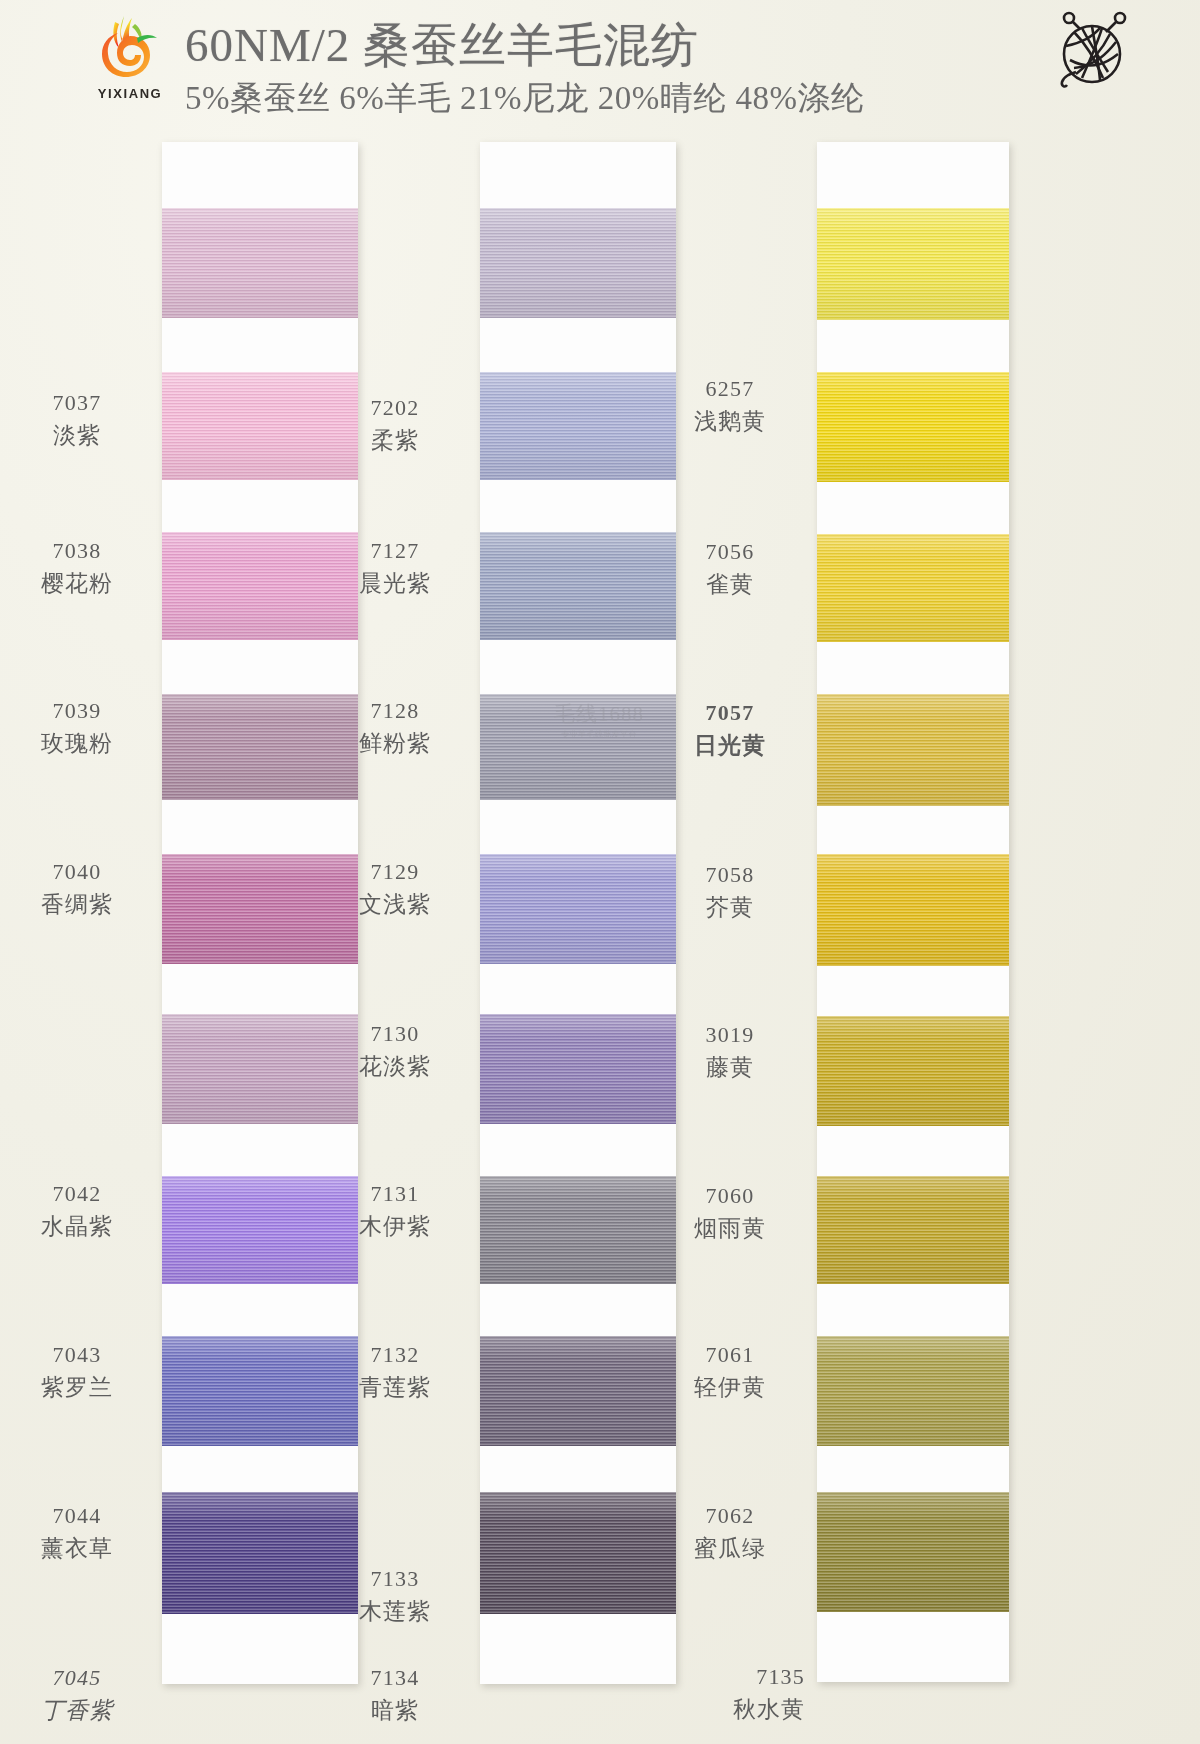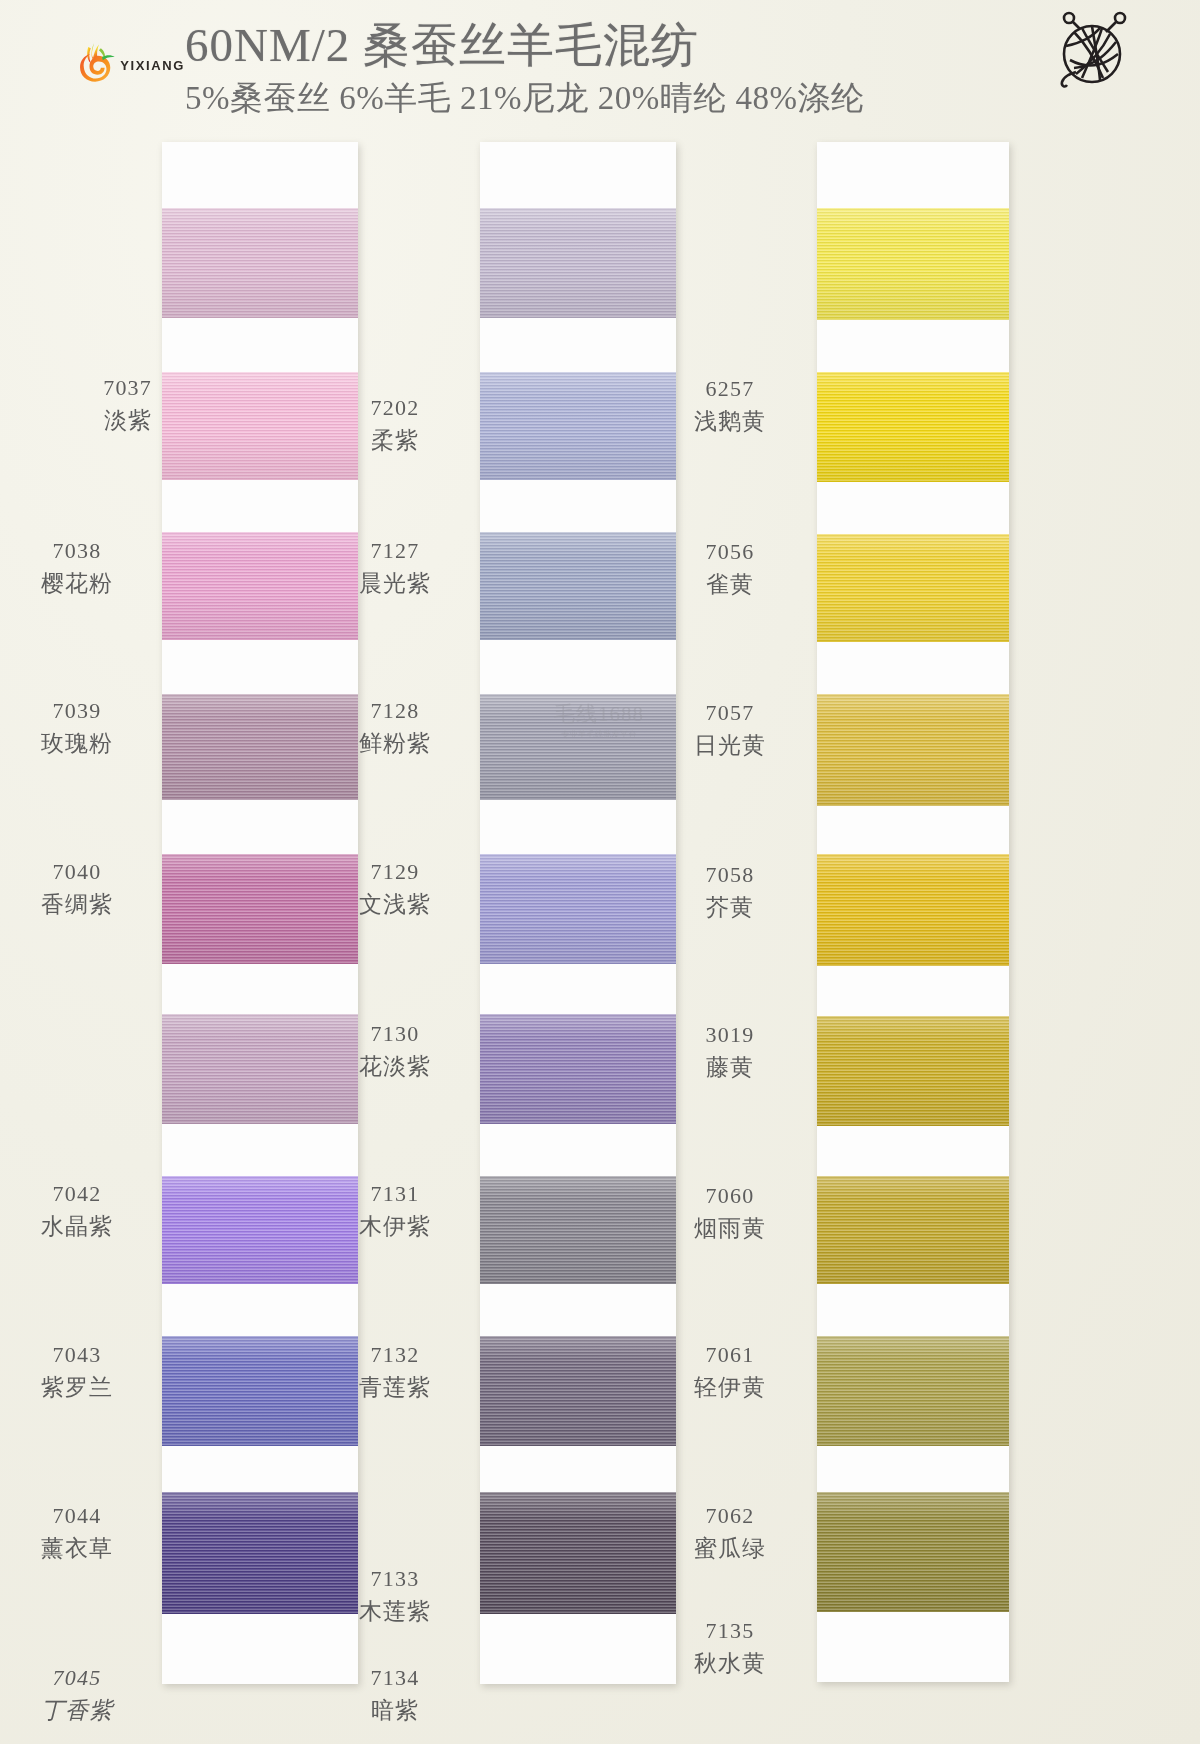--- a/index.html
+++ b/index.html
@@ -15,21 +15,21 @@
     background:
       radial-gradient(ellipse at 20% 10%, #f7f6ee 0%, #f1f0e6 45%, #eceade 100%);
   }
 
   
   #header { position: absolute; left: 0; top: 0; width: 1200px; height: 135px; }
 
   #logo-wrap {
     position: absolute; left: 75px; top: 14px;
     width: 110px; height: 100px;
-    display: flex; flex-direction: row; align-items: center;
+    display: flex; flex-direction: column; align-items: center;
   }
   #logo-mark { width: 72px; height: 70px; }
   #logo-text {
     margin-top: 2px;
     font-family: "Liberation Sans", sans-serif;
     font-weight: bold; font-size: 13px; letter-spacing: 1.6px;
     color: #2e2a26;
   }
 
   #title-block {
@@ -188,21 +188,21 @@
         <path d="M58 24 L69 13"></path>
         <circle cx="72" cy="10" r="5"></circle>
         <path d="M32 21 L24 13"></path>
         <circle cx="21" cy="10" r="5"></circle>
         <path d="M28 64 C22 66 16 68 14 74 C13 78 17 80 19 77"></path>
       </g>
     </svg>
   </div>
 
   <div class="column" id="col-0">
-      <div class="label" style="top: 233px; text-align: right;">
+      <div class="label" style="top: 248px;">
         <span class="code">7037</span>
         <span class="name">淡紫</span>
       </div>
       <div class="label" style="top: 396px;">
         <span class="code">7038</span>
         <span class="name">樱花粉</span>
       </div>
       <div class="label" style="top: 556px;">
         <span class="code">7039</span>
         <span class="name">玫瑰粉</span>
@@ -346,21 +346,21 @@
     </div>
   <div class="column" id="col-2">
       <div class="label" style="top: 234px;">
         <span class="code">6257</span>
         <span class="name">浅鹅黄</span>
       </div>
       <div class="label" style="top: 397px;">
         <span class="code">7056</span>
         <span class="name">雀黄</span>
       </div>
-      <div class="label" style="top: 558px;">
+      <div class="label" style="top: 558px; font-weight: bold;">
         <span class="code">7057</span>
         <span class="name">日光黄</span>
       </div>
       <div class="label" style="top: 720px;">
         <span class="code">7058</span>
         <span class="name">芥黄</span>
       </div>
       <div class="label" style="top: 880px;">
         <span class="code">3019</span>
         <span class="name">藤黄</span>
@@ -370,21 +370,21 @@
         <span class="name">烟雨黄</span>
       </div>
       <div class="label" style="top: 1200px;">
         <span class="code">7061</span>
         <span class="name">轻伊黄</span>
       </div>
       <div class="label" style="top: 1361px;">
         <span class="code">7062</span>
         <span class="name">蜜瓜绿</span>
       </div>
-      <div class="label" style="top: 1476px;">
+      <div class="label" style="top: 1522px; text-align: right;">
         <span class="code">7135</span>
         <span class="name">秋水黄</span>
       </div>
       <div class="strip">
         <div class="strip-top"></div>
         <div class="swatch-slot">
           <div class="swatch" style="height: 112px; background: rgb(242, 230, 74);"></div>
         </div>
         <div class="gap" style="height: 52px;"></div>
         <div class="swatch-slot">

